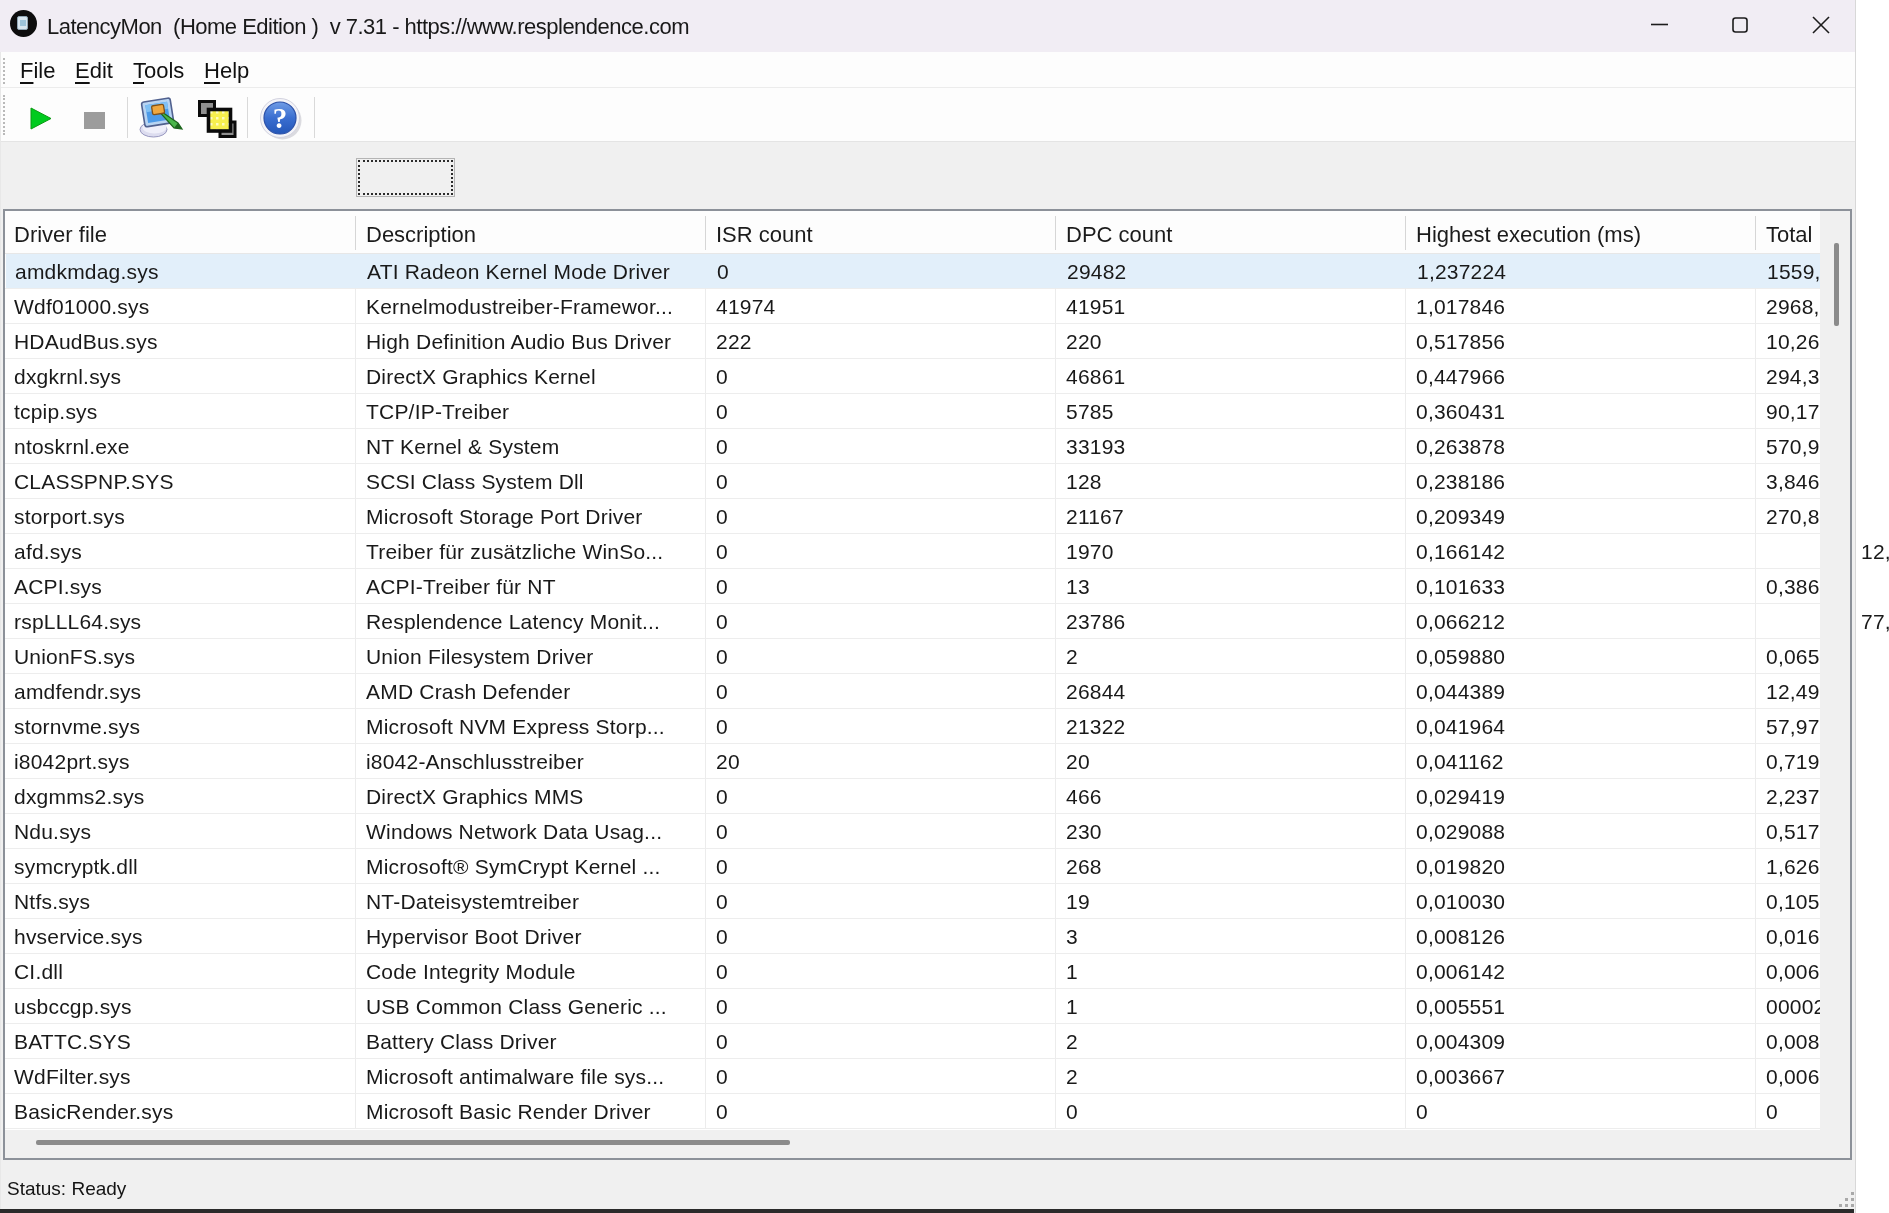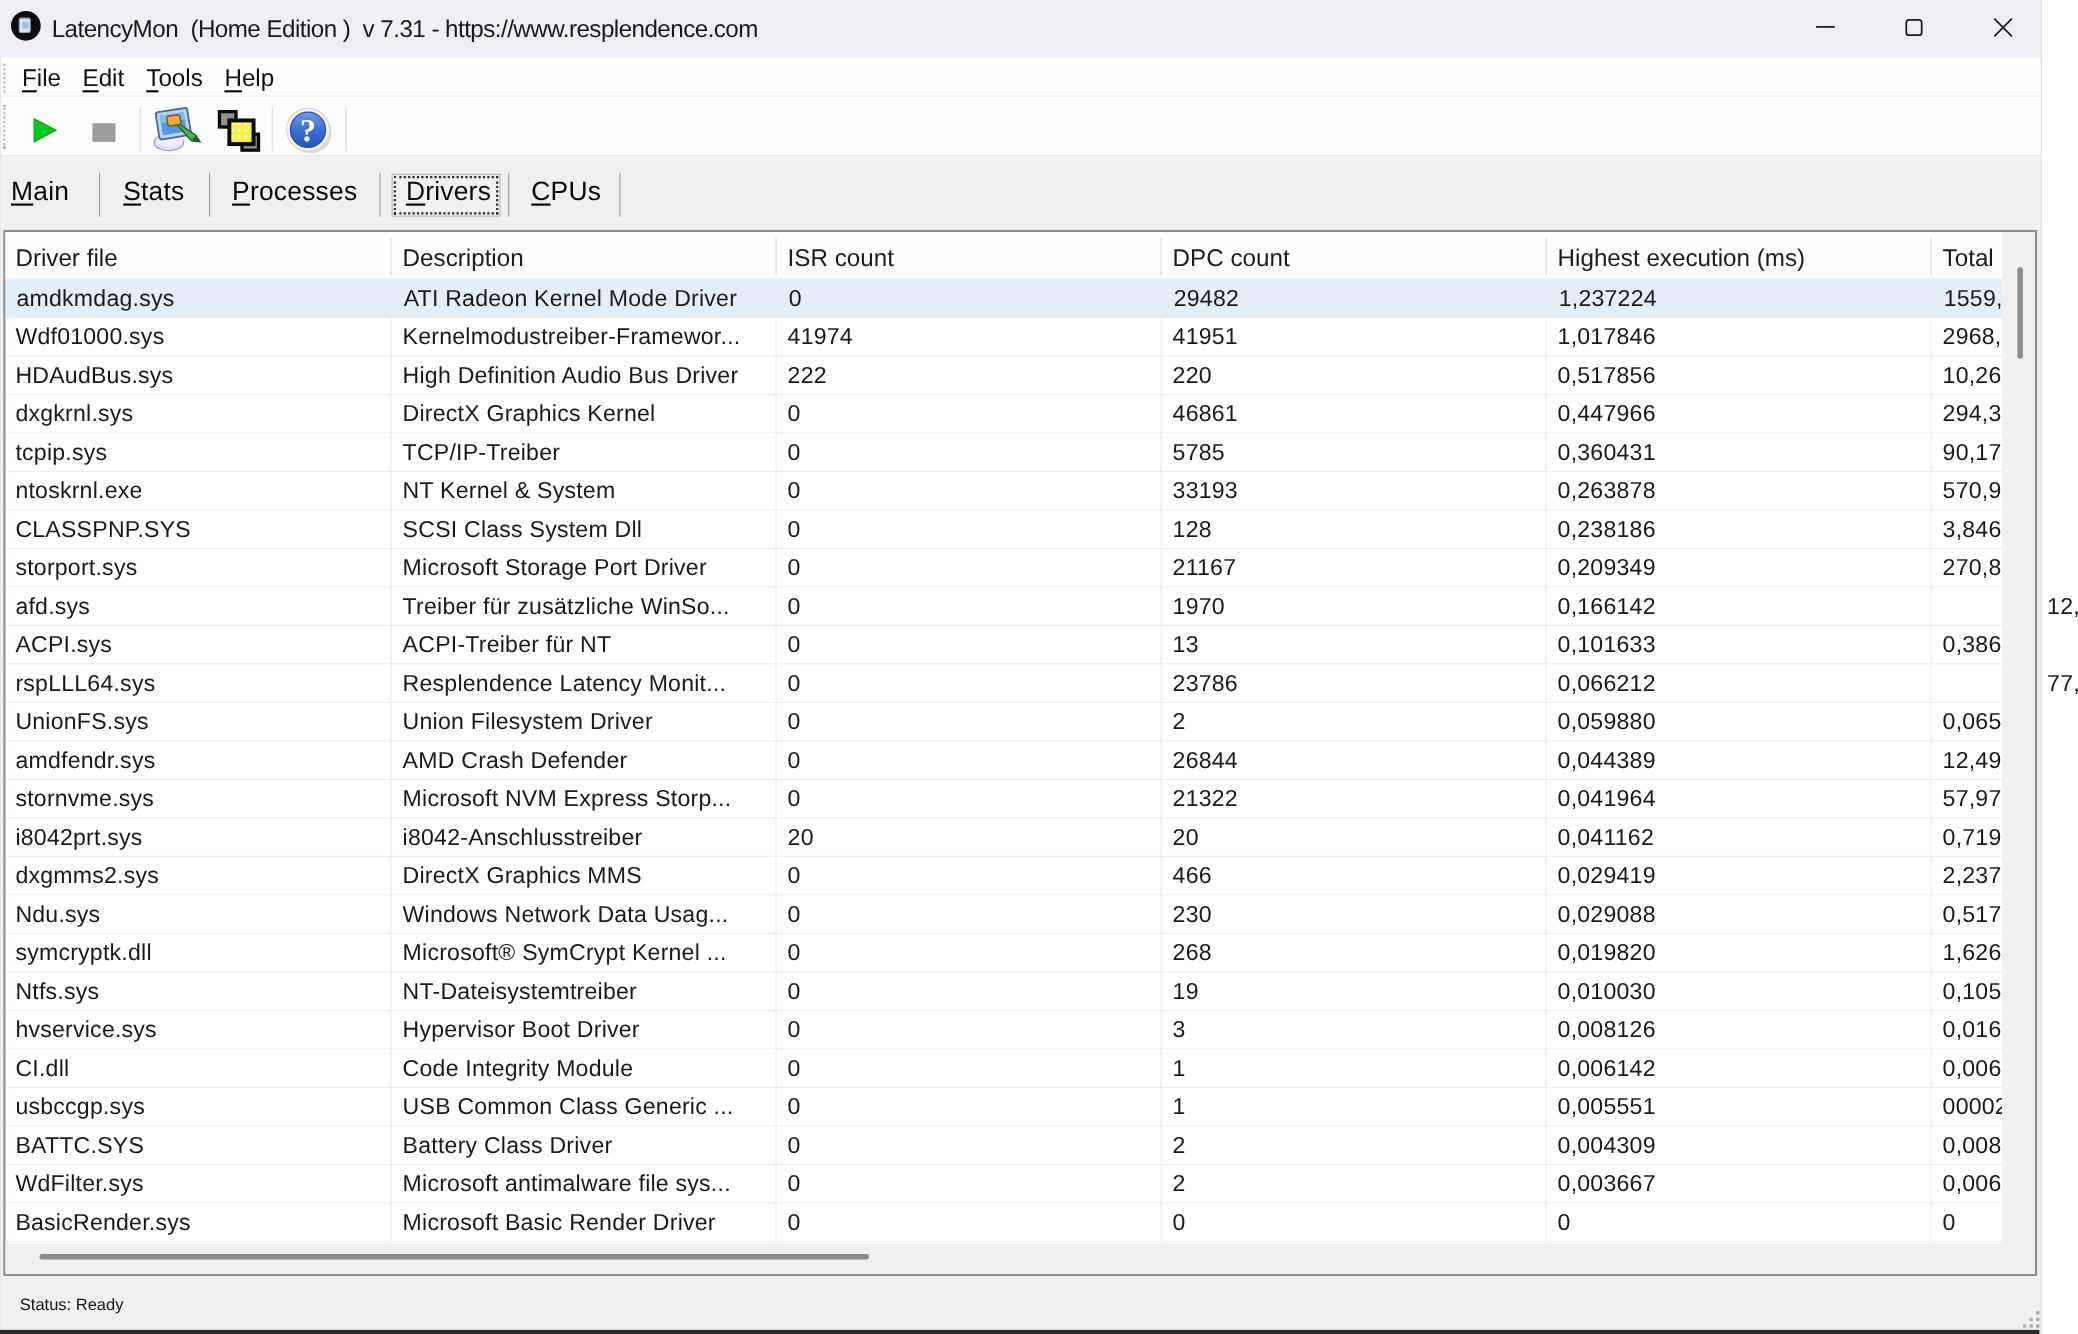--- a/index.html
+++ b/index.html
@@ -27,21 +27,21 @@
   #drvbox .dot { position:absolute; left:1px; top:1px; right:1px; bottom:1px; border:2px dotted #2b2b2b; }
   #lv { position:absolute; left:3px; top:209px; width:1849px; height:951px; background:#ffffff; border:2px solid #8c9199; }
   #lvhead { position:absolute; left:0; top:0; width:1815px; height:43px; background:#fdfdfd; border-bottom:1px solid #e7e7e7; }
   .hcell { position:absolute; top:11px; font-size:22px; color:#1b1b1b; white-space:nowrap; }
   .hsep { position:absolute; top:5px; height:34px; width:1px; background:#d6d6d6; }
   .bsep { position:absolute; width:1px; background:#ececec; }
   .row { position:absolute; left:0; width:1815px; height:35px; }
   .row div { position:absolute; top:6px; font-size:21px; letter-spacing:0.2px; white-space:pre; color:#191919; }
   .rline { position:absolute; left:0; width:1815px; height:1px; background:#ededed; }
   .hl { background:#e2effa; margin-left:1px; }
-  #statustext { position:absolute; left:18px; top:1178px; font-size:15px; color:#141414; }
+  #statustext { position:absolute; left:7px; top:1178px; font-size:19px; color:#141414; }
   #botborder { position:absolute; left:0; top:1209px; width:1854px; height:4px; background:#2a2a2a; }
 </style>
 </head>
 <body>
 <div id="win">
   <div id="titlebar">
     <div id="appicon">
         <span class="doc">
           <i></i>
         </span>
@@ -108,32 +108,20 @@
       </defs>
       <circle cx="23.5" cy="23.5" r="19" fill="#c0c0c8" opacity="0.55"></circle>
       <circle cx="21" cy="21" r="19.5" fill="#f4f4f8"></circle>
       <circle cx="21" cy="21" r="19.5" fill="none" stroke="#d3d3e0" stroke-width="1"></circle>
       <circle cx="21" cy="21" r="16" fill="url(#hblu)" stroke="#2b50a8" stroke-width="1.2"></circle>
       <text x="21" y="31" font-family="Liberation Serif" font-size="29" font-weight="bold" fill="#ffffff" text-anchor="middle">?</text>
     </svg>
     <div class="tsep" style="left:314px;"></div>
   </div>
 
-  <div id="tabbar">
-    <div class="tab" style="left:10px"><u>M</u>ain</div>
-    <div class="tabsep" style="left:90px"></div>
-    <div class="tab" style="left:112px"><u>S</u>tats</div>
-    <div class="tabsep" style="left:190px"></div>
-    <div class="tab" style="left:211px"><u>P</u>rocesses</div>
-    <div class="tabsep" style="left:345px"></div>
-    <div class="tab" style="left:369px"><u>D</u>rivers</div>
-    <div class="tabsep" style="left:462px"></div>
-    <div class="tab" style="left:483px"><u>C</u>PUs</div>
-    <div class="tabsep" style="left:563px"></div>
-  </div>
   <div id="drvbox">
       <div class="dot"></div>
     </div>
   <div id="lv">
     <div class="bsep" style="left:350px; top:43px; height:875px;"></div>
     <div class="bsep" style="left:700px; top:43px; height:875px;"></div>
     <div class="bsep" style="left:1050px; top:43px; height:875px;"></div>
     <div class="bsep" style="left:1400px; top:43px; height:875px;"></div>
     <div class="bsep" style="left:1750px; top:43px; height:875px;"></div>
     <div class="row hl" style="top:43px">

